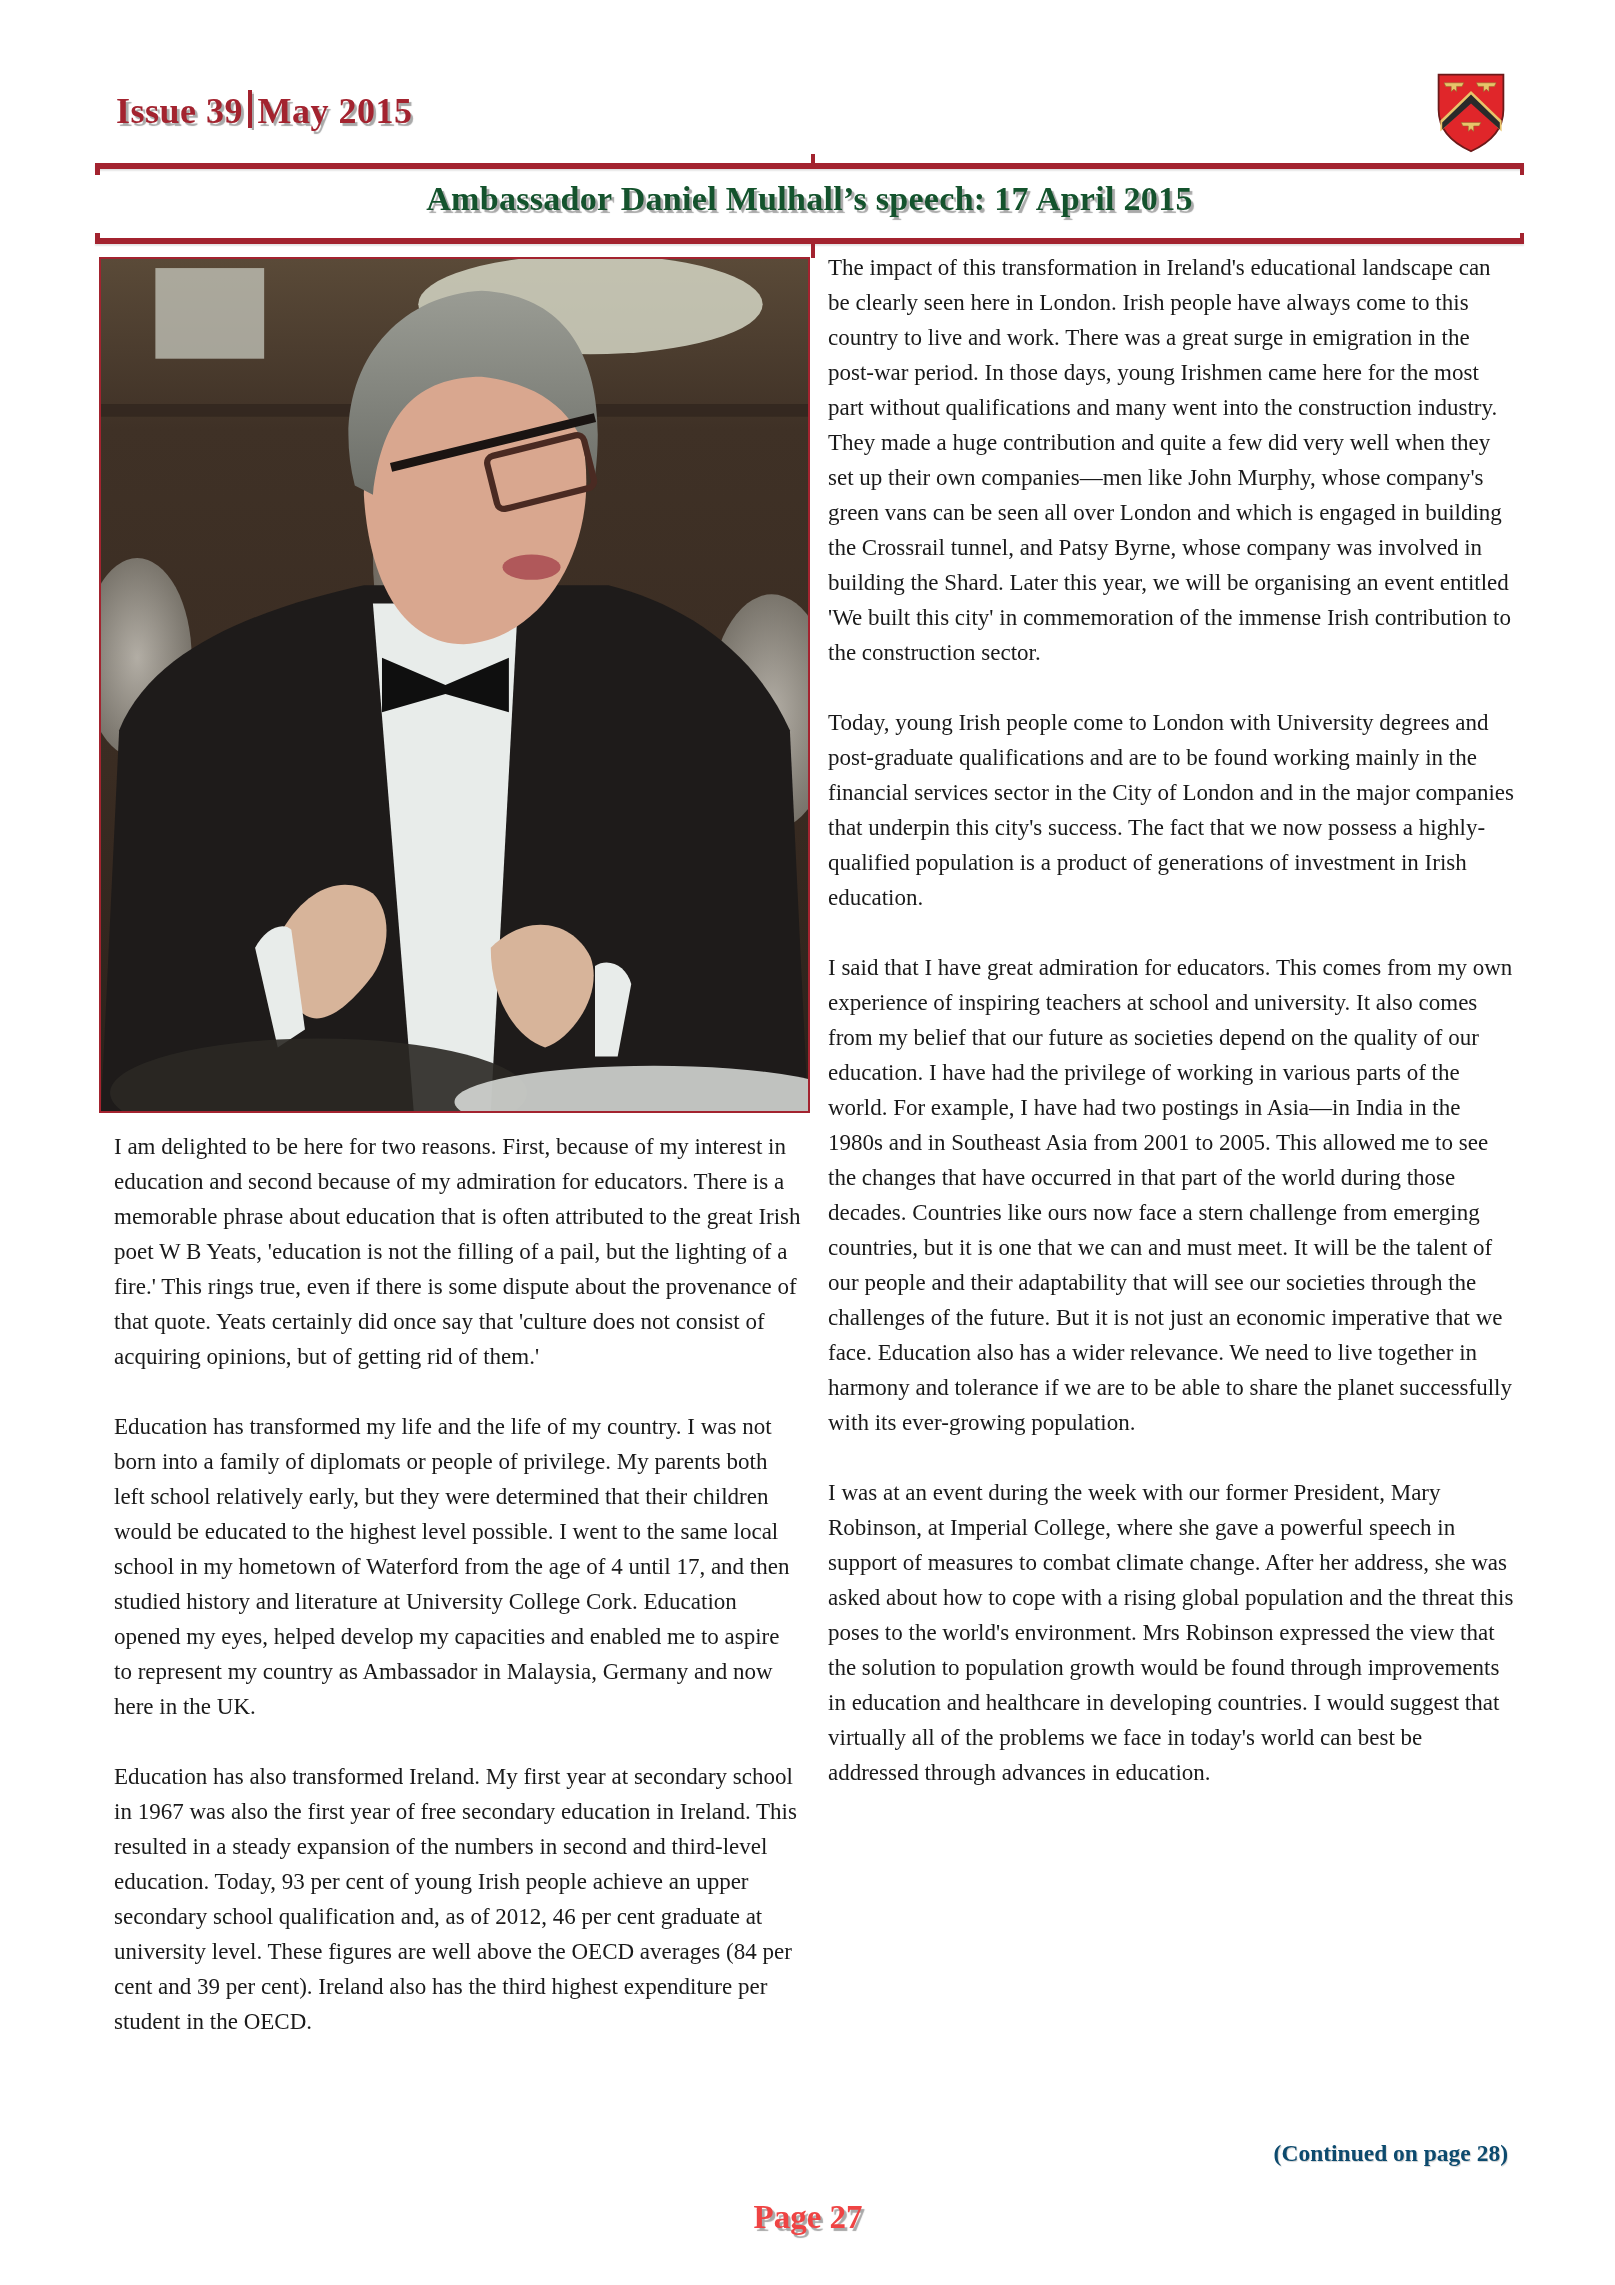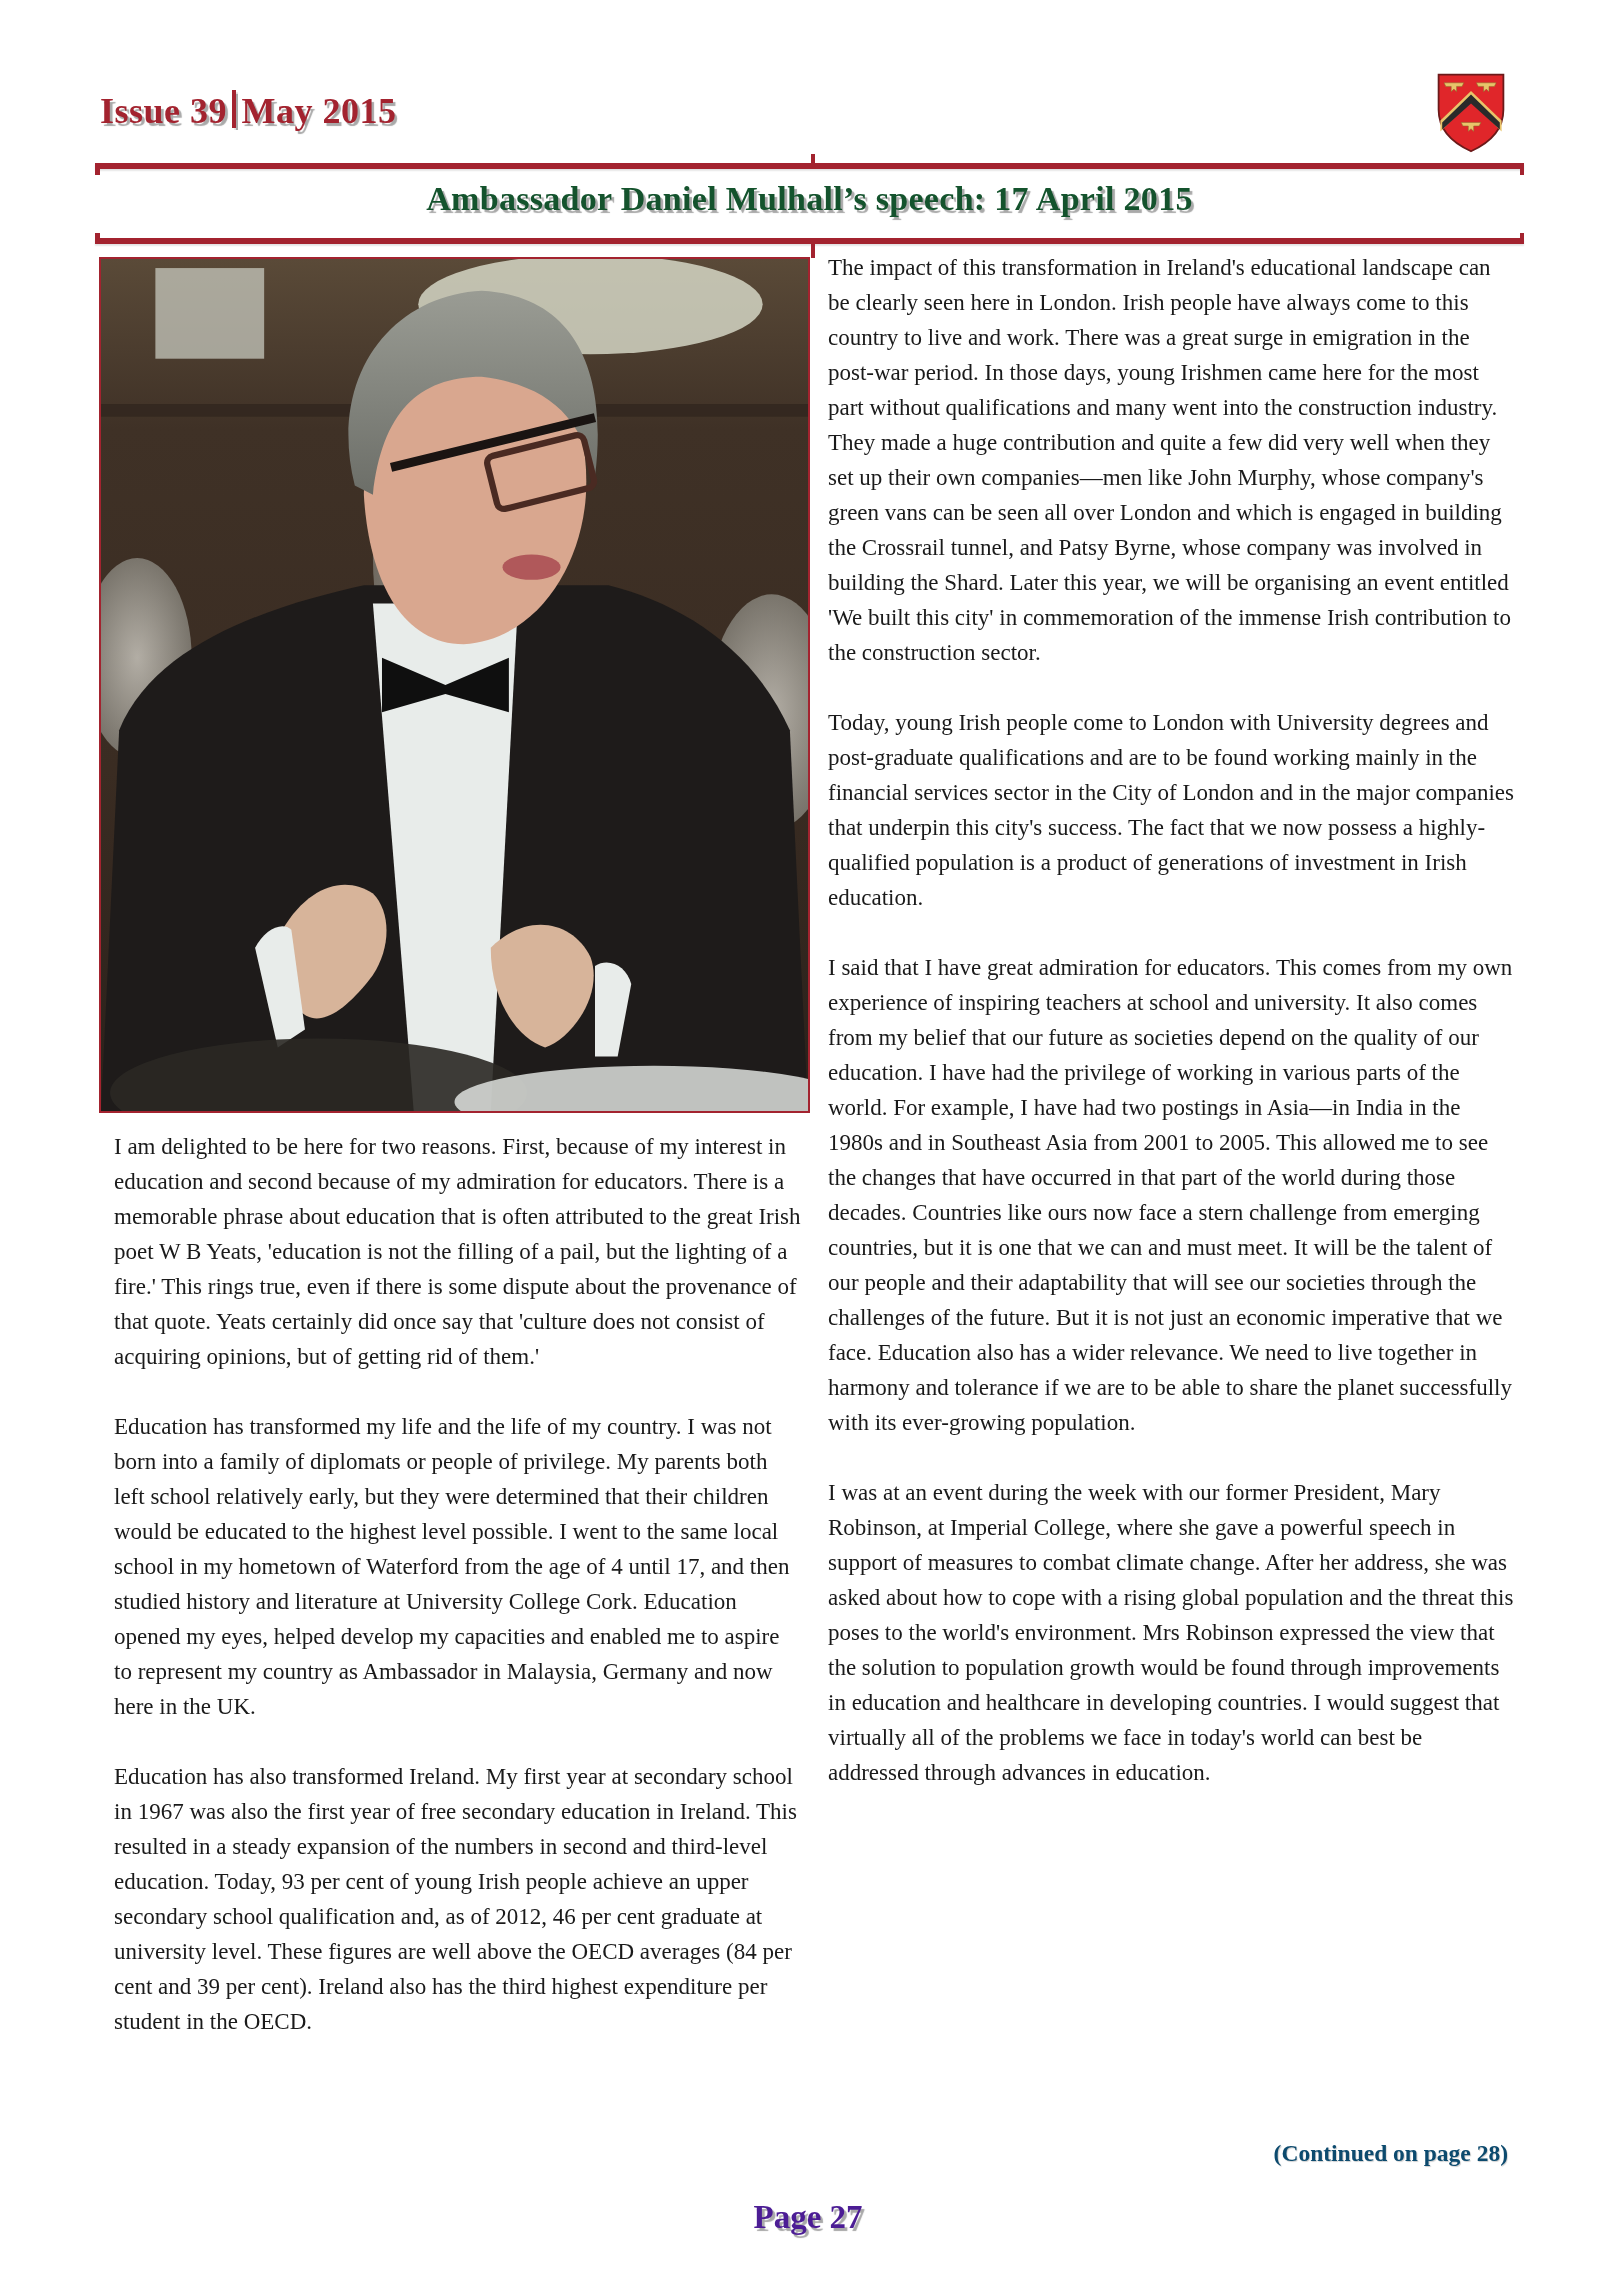--- a/index.html
+++ b/index.html
@@ -1,18 +1,18 @@
 <!DOCTYPE html>
 <html style="font-size:14.5px"><head>
 <meta charset="utf-8">
 <style>
   html, body { margin:0; padding:0; background:#ffffff; }
   body { width:1616px; height:2285px; position:relative; overflow:hidden;
          font-family:"Liberation Serif","DejaVu Serif",serif; color:#1a1a1a; }
-  .issue { position:absolute; left:100px; top:90px; font-size:36px; font-weight:bold;
+  .issue { position:absolute; left:116px; top:90px; font-size:36px; font-weight:bold;
            color:#a3232f; text-shadow:2.7px 2.7px 0.9px #a9a9a9; letter-spacing:0.5px; white-space:nowrap; }
   .issue .sep { display:inline-block; width:3.6px; height:38px; background:#a3232f; vertical-align:-5.4px;
                 margin:0 5.4px; box-shadow:1.8px 1.8px 0.9px #a9a9a9; }
   .crest { position:absolute; left:1435px; top:72px; width:71px; width:72px; height:81px; }
   .rule { position:absolute; left:95px; width:1429px; height:6.3px; background:#a3232f;
           box-shadow:0 1.8px 1.8px rgba(0,0,0,0.12); }
   .rule.top { top:163px; }
   .rule.bottom { top:238px; }
   .rule .cap-l, .rule .cap-r { position:absolute; width:4.5px; height:11.8px; background:#a3232f; }
   .rule.top .cap-l { left:0; top:0; } .rule.top .cap-r { right:0; top:0; }
@@ -26,21 +26,21 @@
   .photo { position:absolute; left:99px; top:257px; width:711px; height:856px;
            border:2.7px solid #a3232f; box-sizing:border-box; overflow:hidden; background:#3a2f25; }
   .photo svg { display:block; width:100%; height:100%; }
   .col { position:absolute; font-size:23px; line-height:35px; }
   .col p { margin:0 8px 35px 0; }
   .col-left { left:114px; top:1129px; width:697px; }
   .col-right { left:828px; top:250px; width:697px; }
   .continued { position:absolute; right:108px; top:2140px; font-size:23.5px; color:#0c4a6e;
                font-weight:bold; text-shadow:0.9px 0.9px 0.9px #cfcfcf; }
   .page-num { position:absolute; left:0; width:1616px; top:2199px; text-align:center;
-              font-size:33px; font-weight:bold; color:#4c1d95; text-shadow:2.7px 2.7px 0.9px #a9a9a9; }
+              font-size:33px; font-weight:bold; color:#ef4444; text-shadow:2.7px 2.7px 0.9px #a9a9a9; }
 </style>
 </head>
 <body>
 
 <div class="issue">
   <span>Issue 39</span><span class="sep"></span><span>May 2015</span>
 </div>
 
 <div class="crest">
   <svg viewBox="0 0 80 90" width="72" height="81">

